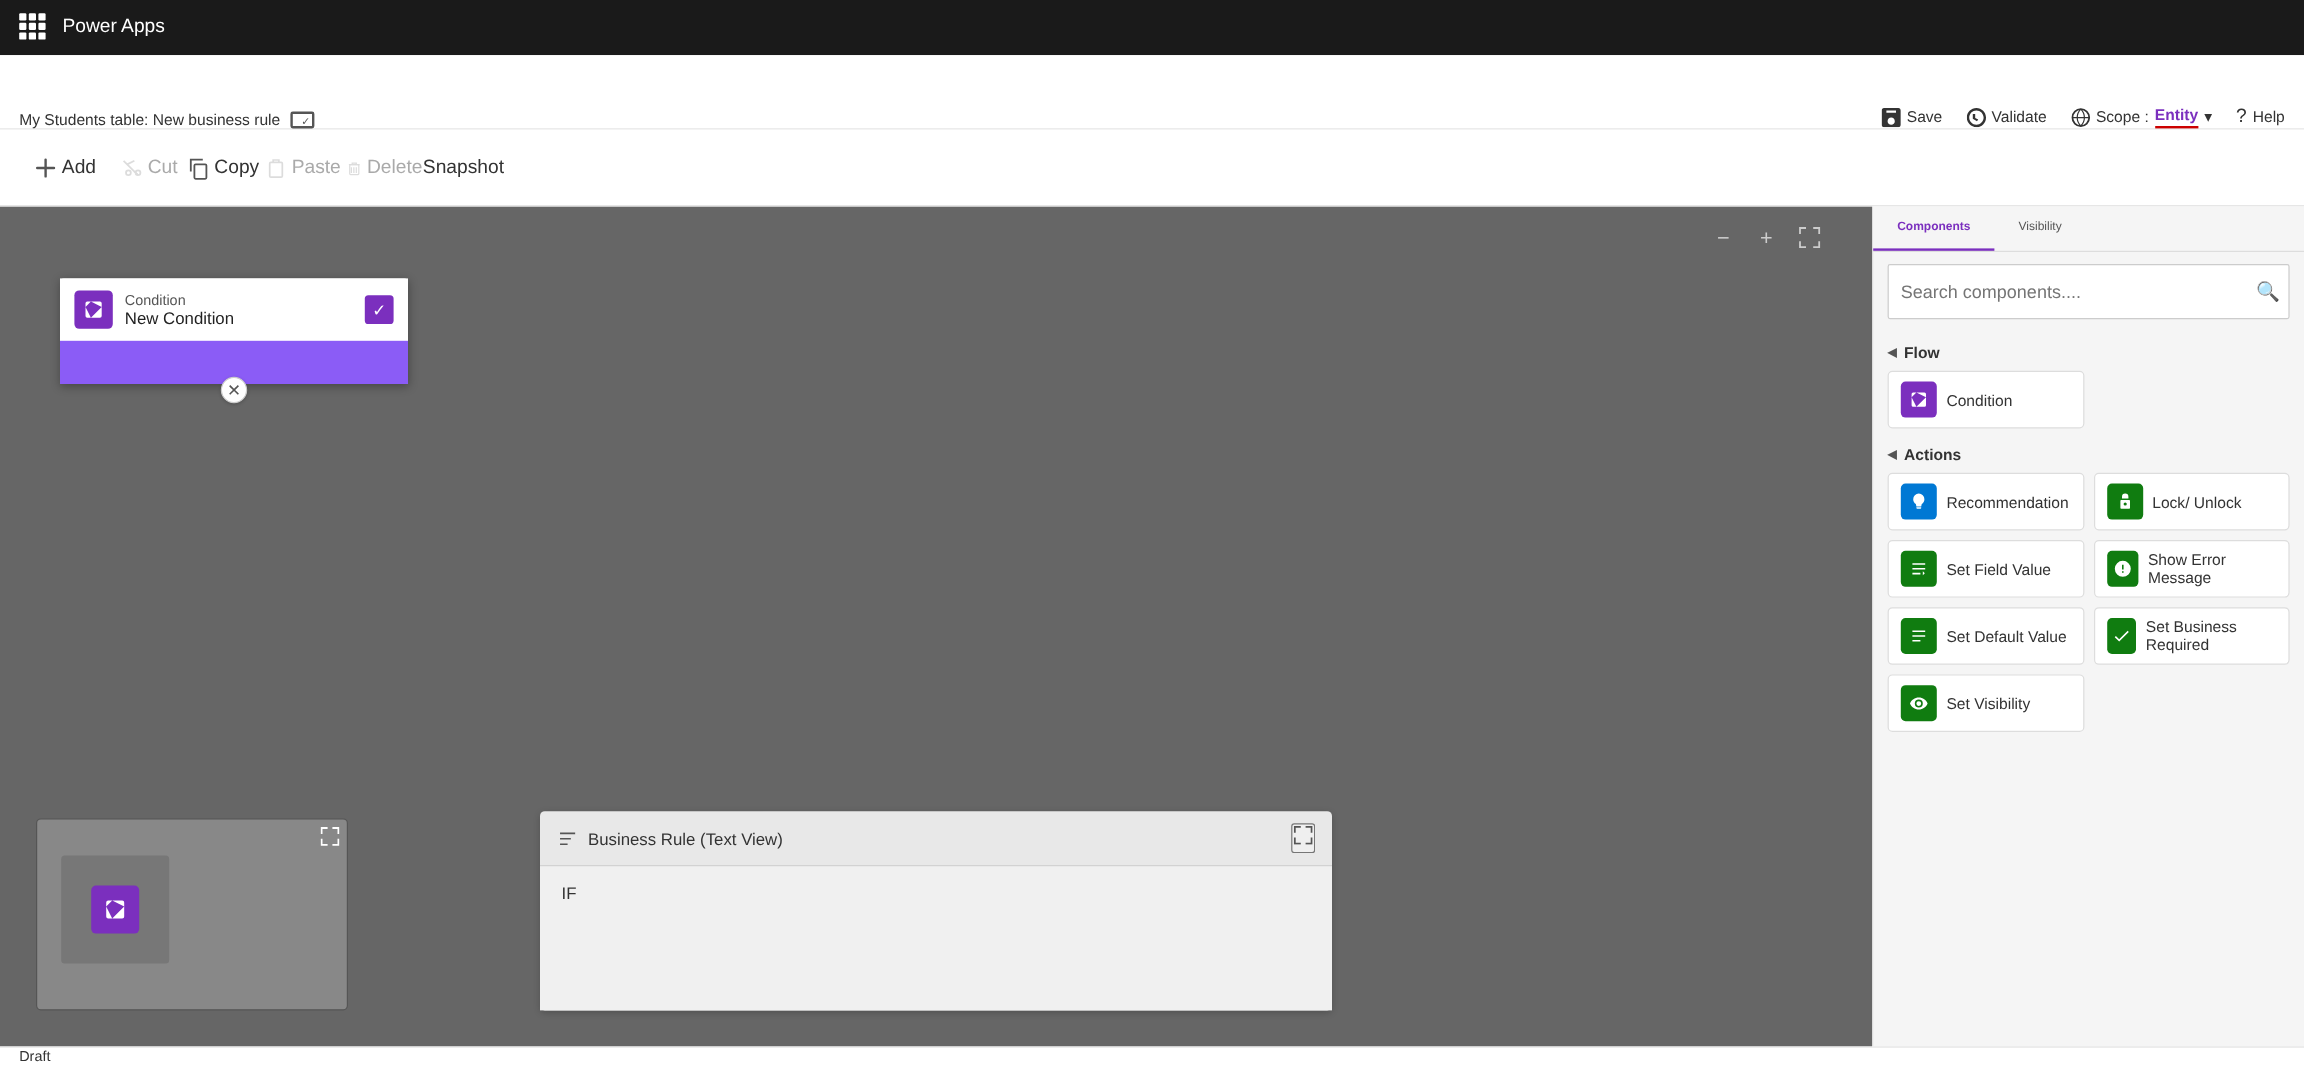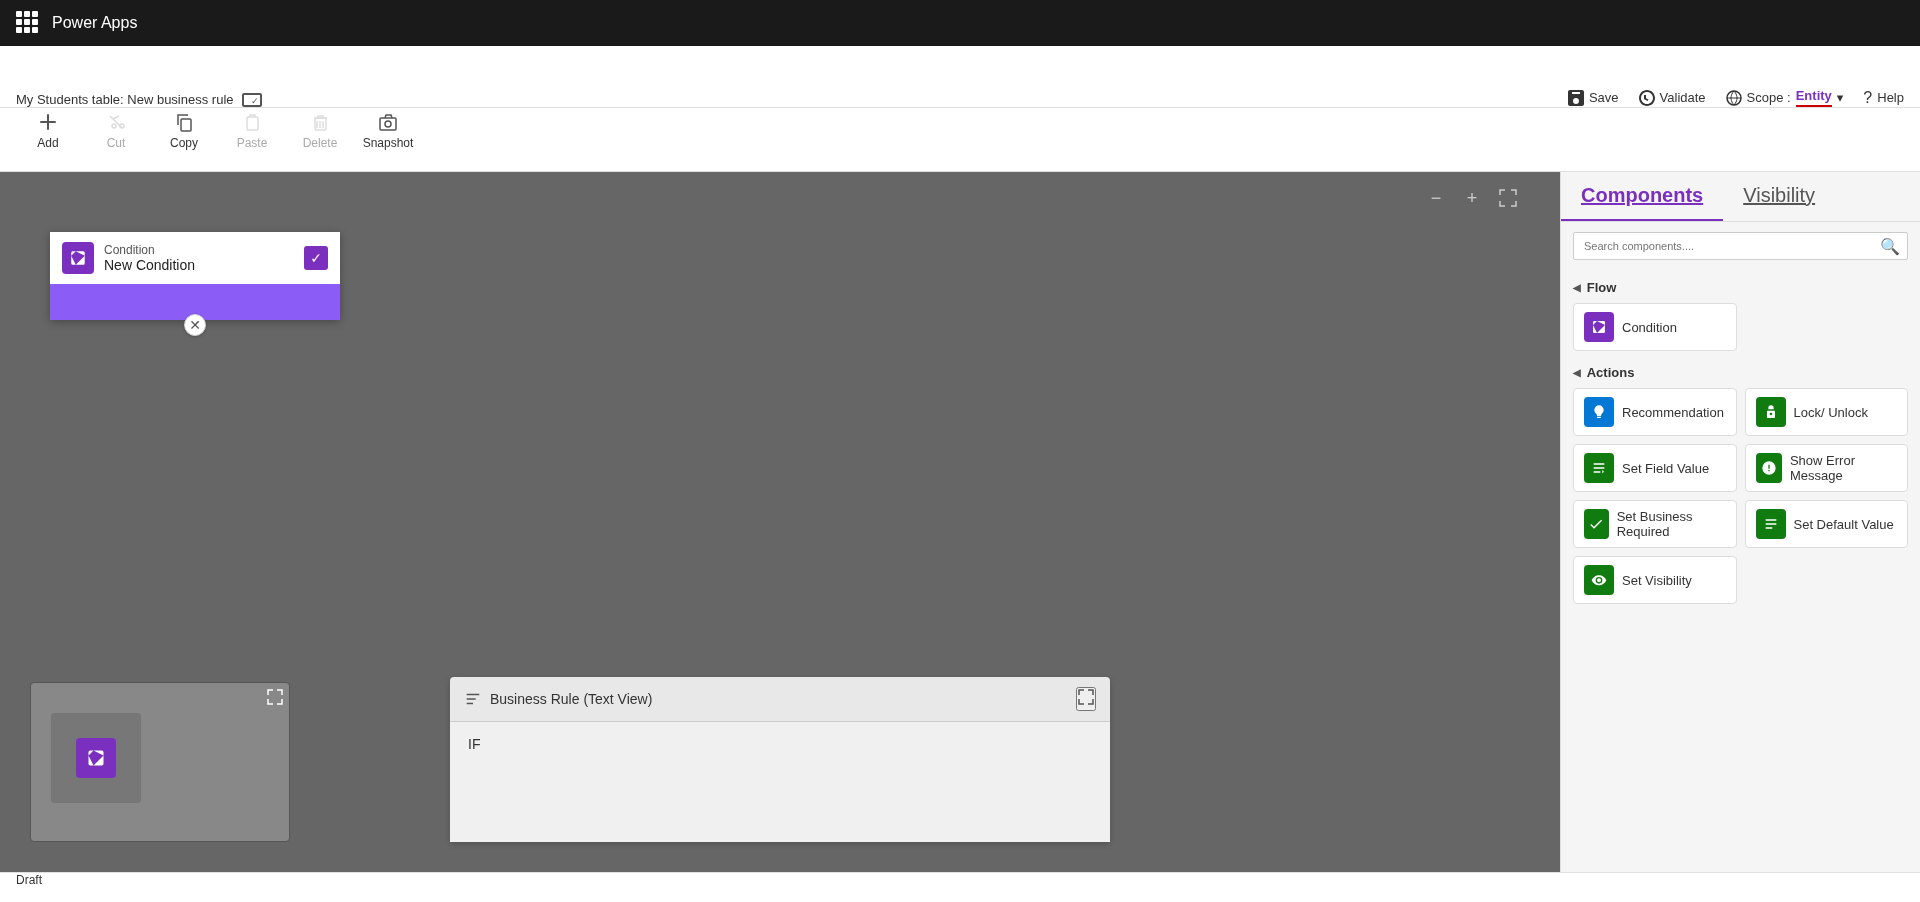--- a/index.html
+++ b/index.html
@@ -46,23 +46,23 @@
       background: #fff;
       border-bottom: 1px solid #e0e0e0;
       height: 64px;
       display: flex;
       align-items: center;
       padding: 0 16px;
       gap: 4px;
       flex-shrink: 0;
     }
     .toolbar-btn {
-      display: flex; flex-direction: column; align-items: center; justify-content: flex-start;
+      display: flex; align-items: center; justify-content: flex-end;
       width: 64px; height: 56px; cursor: pointer; border-radius: 2px; gap: 4px;
-      border: none; background: transparent; font-size: 12px; color: #333;
+      border: none; background: transparent; font-size: 16px; color: #333;
     }
     .toolbar-btn svg { width: 20px; height: 20px; }
     .toolbar-btn.disabled { color: #aaa; cursor: default; }
     .toolbar-btn.disabled svg { opacity: 0.4; }
 
     
     .main-content {
       display: flex;
       flex: 1;
       overflow: hidden;
@@ -215,42 +215,41 @@
       flex-direction: column;
       flex-shrink: 0;
     }
     .right-panel-tabs {
       display: flex;
       border-bottom: 1px solid #ddd;
       background: #f5f5f5;
     }
     .right-panel-tab {
       padding: 12px 20px;
-      font-size: 20px;
+      font-size: 10px;
       cursor: pointer;
       color: #555;
       border-bottom: 2px solid transparent;
-      text-decoration: underline;
     }
     .right-panel-tab.active {
       color: #7b2fbe;
       border-bottom: 2px solid #7b2fbe;
       font-weight: 600;
     }
 
     
     .search-box {
       position: relative;
       margin: 10px 12px;
     }
     .search-box input {
-      width: 100%; height: 28px;
+      width: 100%; height: 46px;
       border: 1px solid #ccc;
       padding: 0 32px 0 10px;
-      font-size: 11px;
+      font-size: 15px;
       border-radius: 2px;
       background: #fff;
     }
     .search-icon {
       position: absolute; right: 8px; top: 50%; transform: translateY(-50%);
       color: #555; font-size: 16px;
     }
 
     
     .components-section { padding: 4px 12px; }
@@ -518,32 +517,32 @@
           <div class="component-card-icon comp-green">
             <svg viewBox="0 0 24 24" fill="white">
                 <path d="M12 2a10 10 0 100 20A10 10 0 0012 2zm1 5v6h-2V7h2zm0 8v2h-2v-2h2z"></path>
               </svg>
           </div>
           <span>Show Error Message</span>
         </div>
         <div class="component-card">
           <div class="component-card-icon comp-green">
             <svg viewBox="0 0 24 24" fill="white">
+                <path d="M4 5h16v2H4zm0 6h16v2H4zm0 6h10v2H4z"></path>
+              </svg>
+          </div>
+          <span>Set Default Value</span>
+        </div>
+        <div class="component-card">
+          <div class="component-card-icon comp-green">
+            <svg viewBox="0 0 24 24" fill="white">
                 <path d="M9 16.17L4.83 12l-1.42 1.41L9 19 21 7l-1.41-1.41L9 16.17z"></path>
               </svg>
           </div>
           <span>Set Business Required</span>
-        </div>
-        <div class="component-card">
-          <div class="component-card-icon comp-green">
-            <svg viewBox="0 0 24 24" fill="white">
-                <path d="M4 5h16v2H4zm0 6h16v2H4zm0 6h10v2H4z"></path>
-              </svg>
-          </div>
-          <span>Set Default Value</span>
         </div>
         <div class="component-card">
           <div class="component-card-icon comp-green">
             <svg viewBox="0 0 24 24" fill="white">
                 <path d="M12 5C7 5 2.7 8.1 1 12.5 2.7 16.9 7 20 12 20s9.3-3.1 11-7.5C21.3 8.1 17 5 12 5zm0 12.5a5 5 0 110-10 5 5 0 010 10zm0-8a3 3 0 100 6 3 3 0 000-6z"></path>
               </svg>
           </div>
           <span>Set Visibility</span>
         </div>
       </div>

